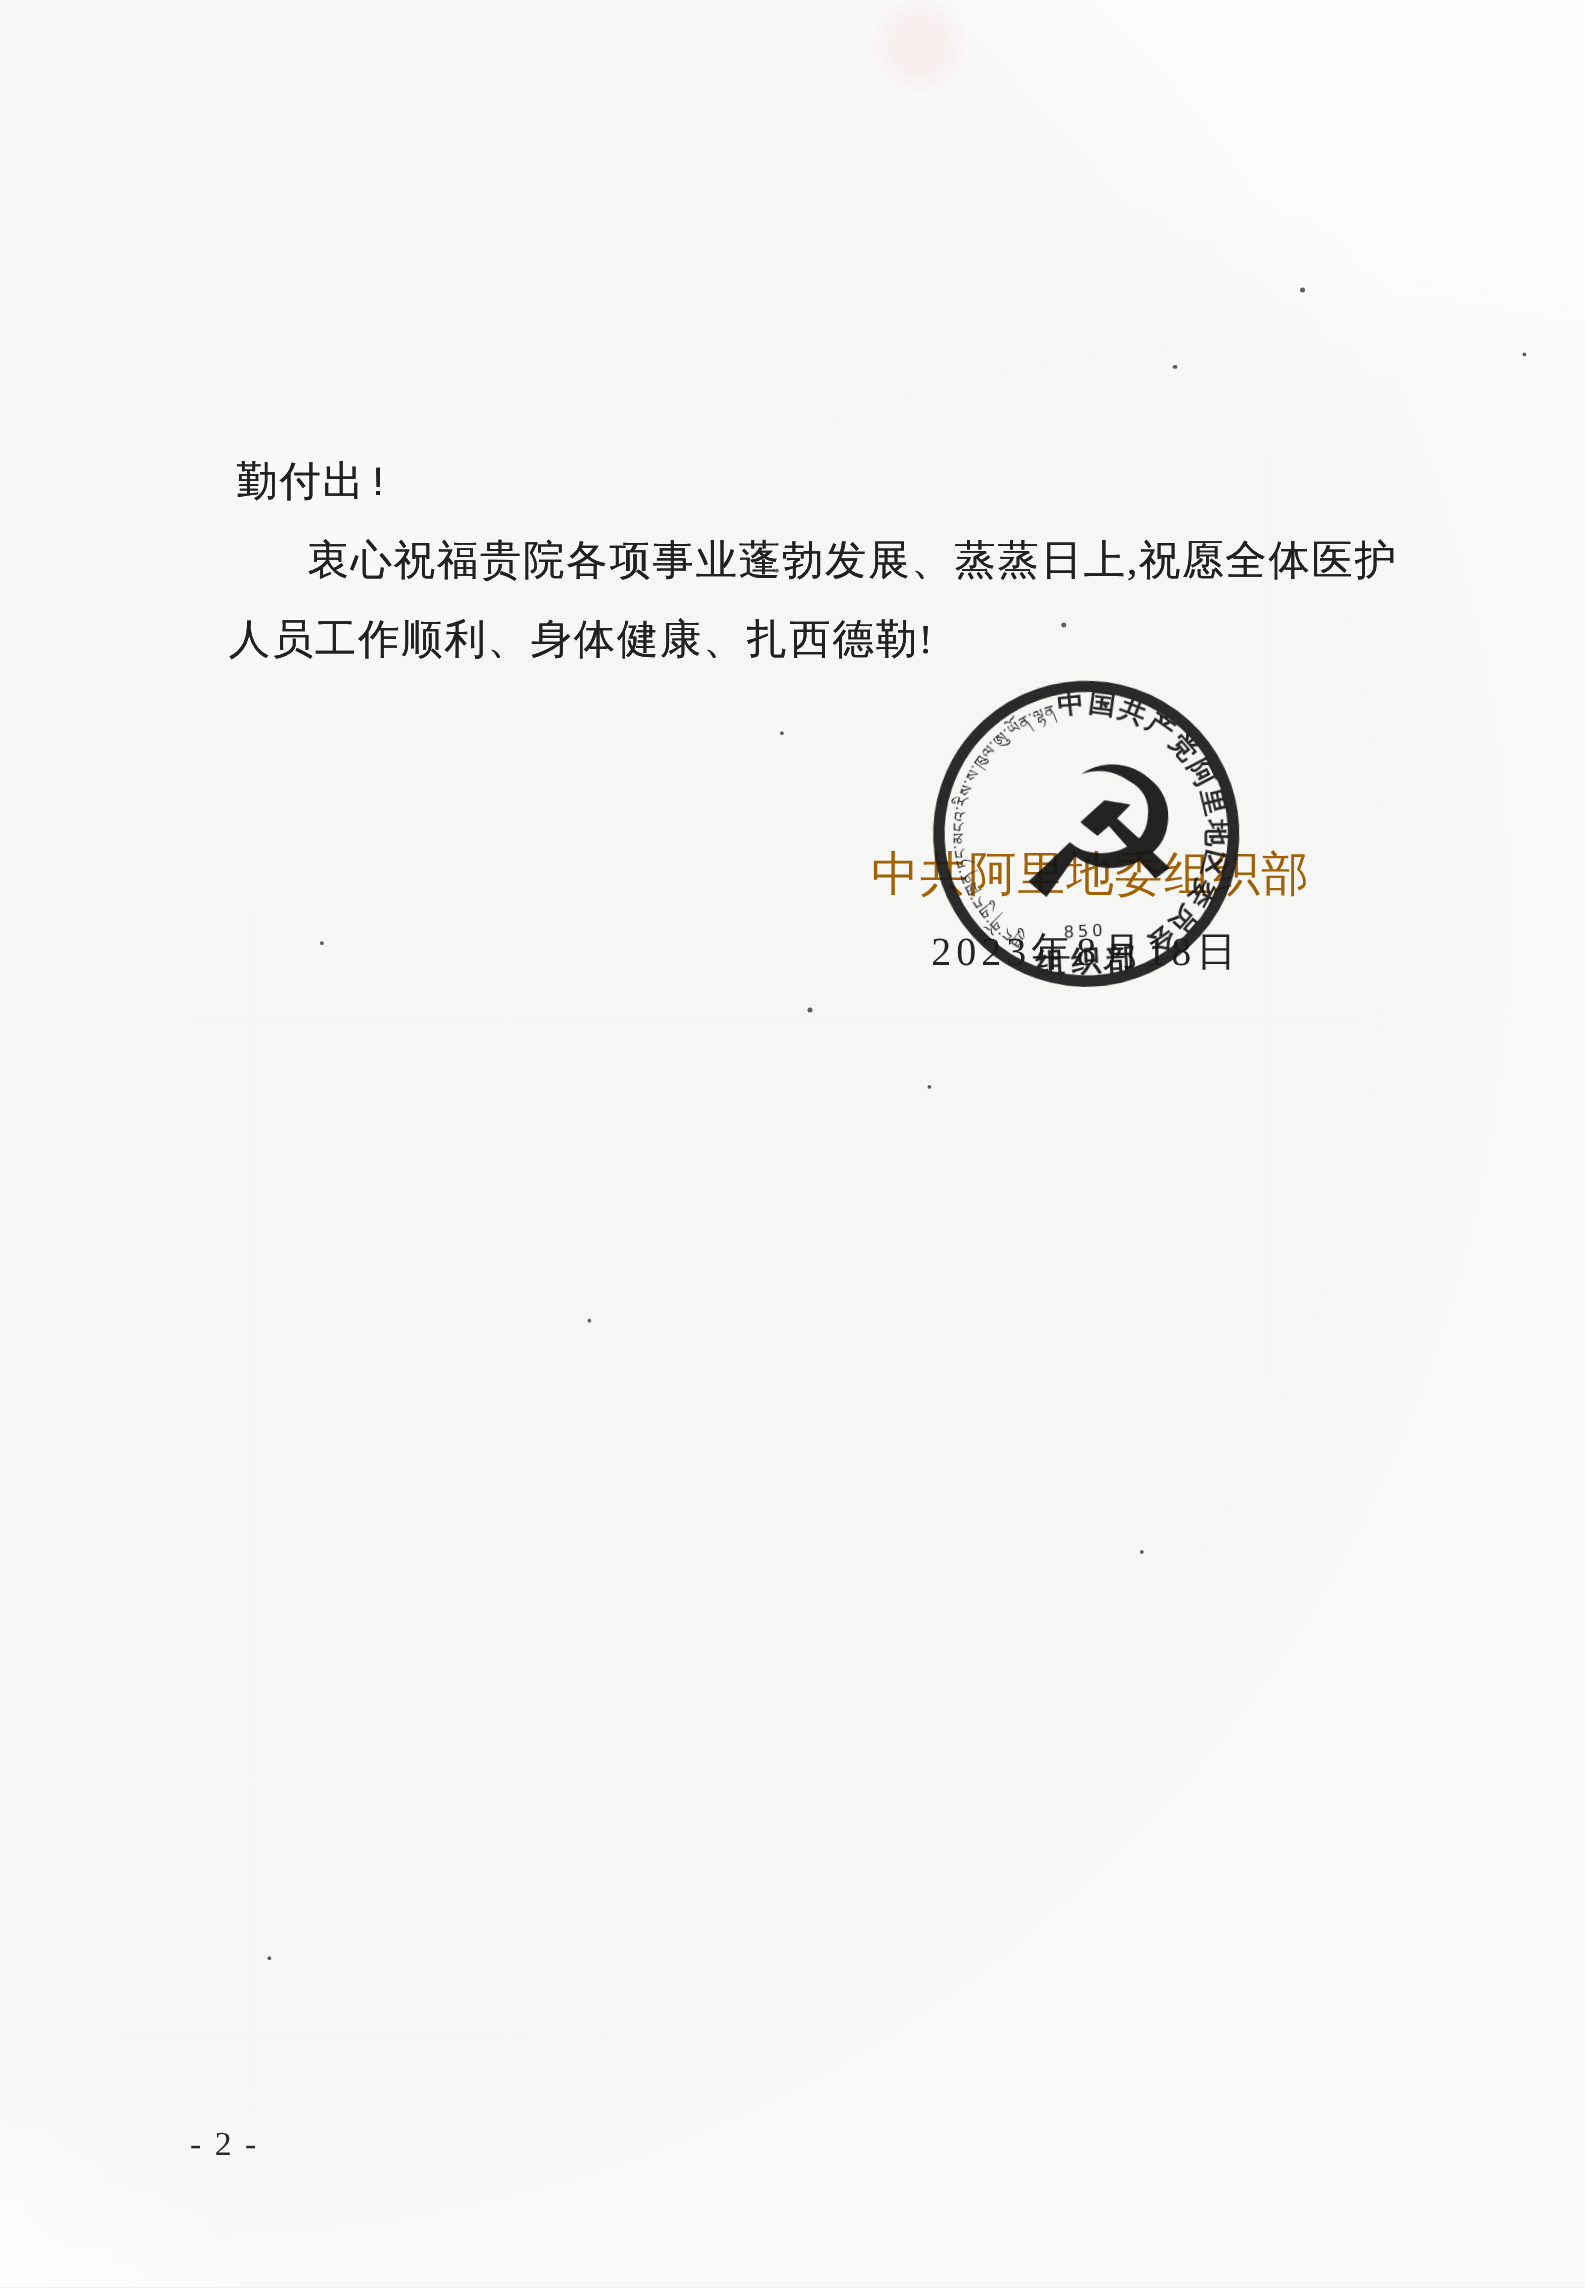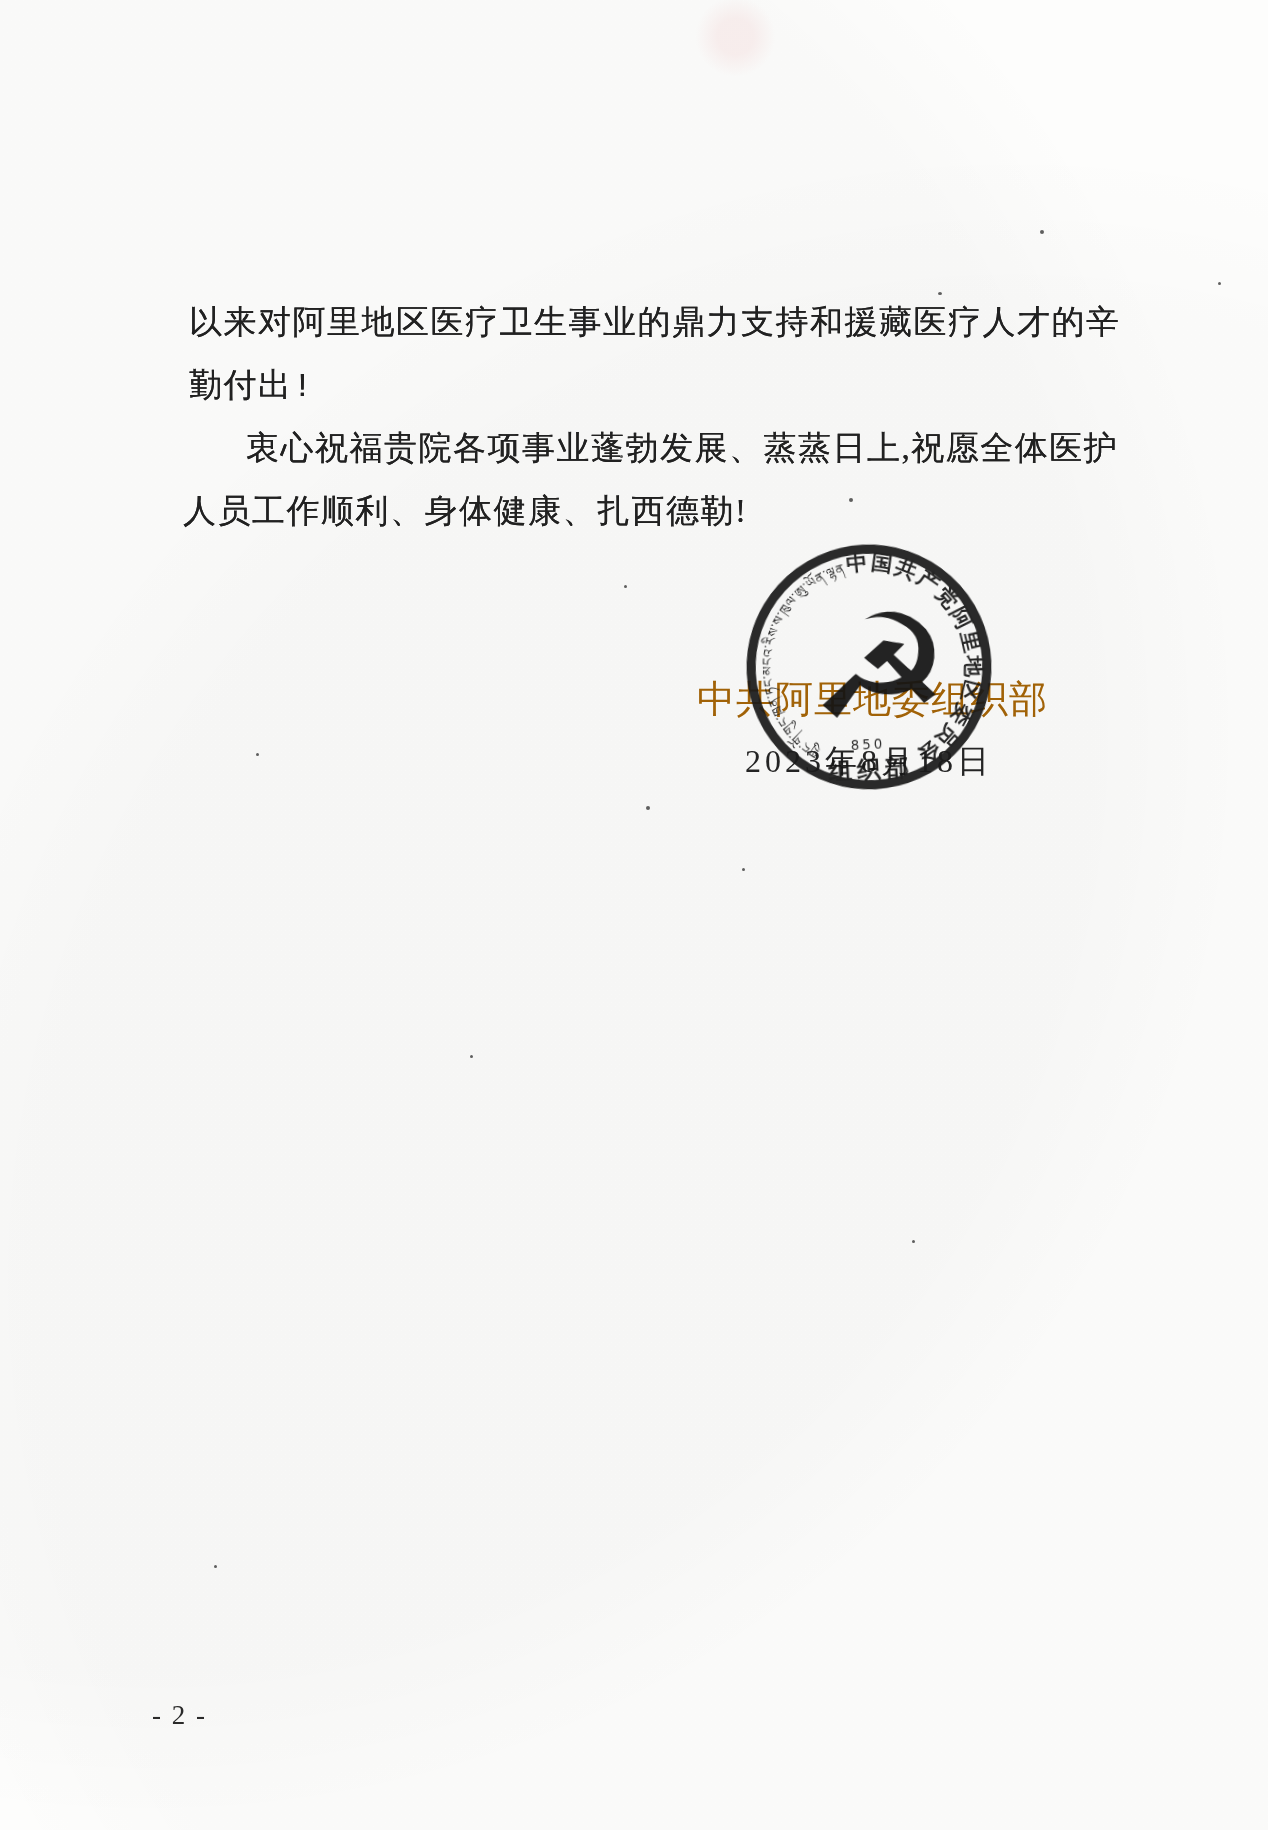--- a/index.html
+++ b/index.html
@@ -57,21 +57,20 @@
     color:#2a2a2a;
     font-family:"Liberation Serif","DejaVu Serif",serif;
   }
   .speck{position:absolute;background:#2b2b2b;border-radius:50%;opacity:.75;}
 </style>
 </head>
 <body>
 
 <div class="page">
 
-  <p class="body-line l1">以来对阿里地区医疗卫生事业的鼎力支持和援藏医疗人才的辛</p>
   <p class="body-line l2">勤付出!</p>
   <p class="body-line l3">衷心祝福贵院各项事业蓬勃发展、蒸蒸日上,祝愿全体医护</p>
   <p class="body-line l4">人员工作顺利、身体健康、扎西德勒!</p>
 
   <div class="signature">中共阿里地委组织部</div>
   <div class="date">2023年8月18日</div>
 
   <div class="seal">
     <svg width="250" height="250" viewBox="0 0 246 246">
       <circle cx="123" cy="123" r="116" fill="none" stroke="#1b1b1b" stroke-width="9"></circle>

